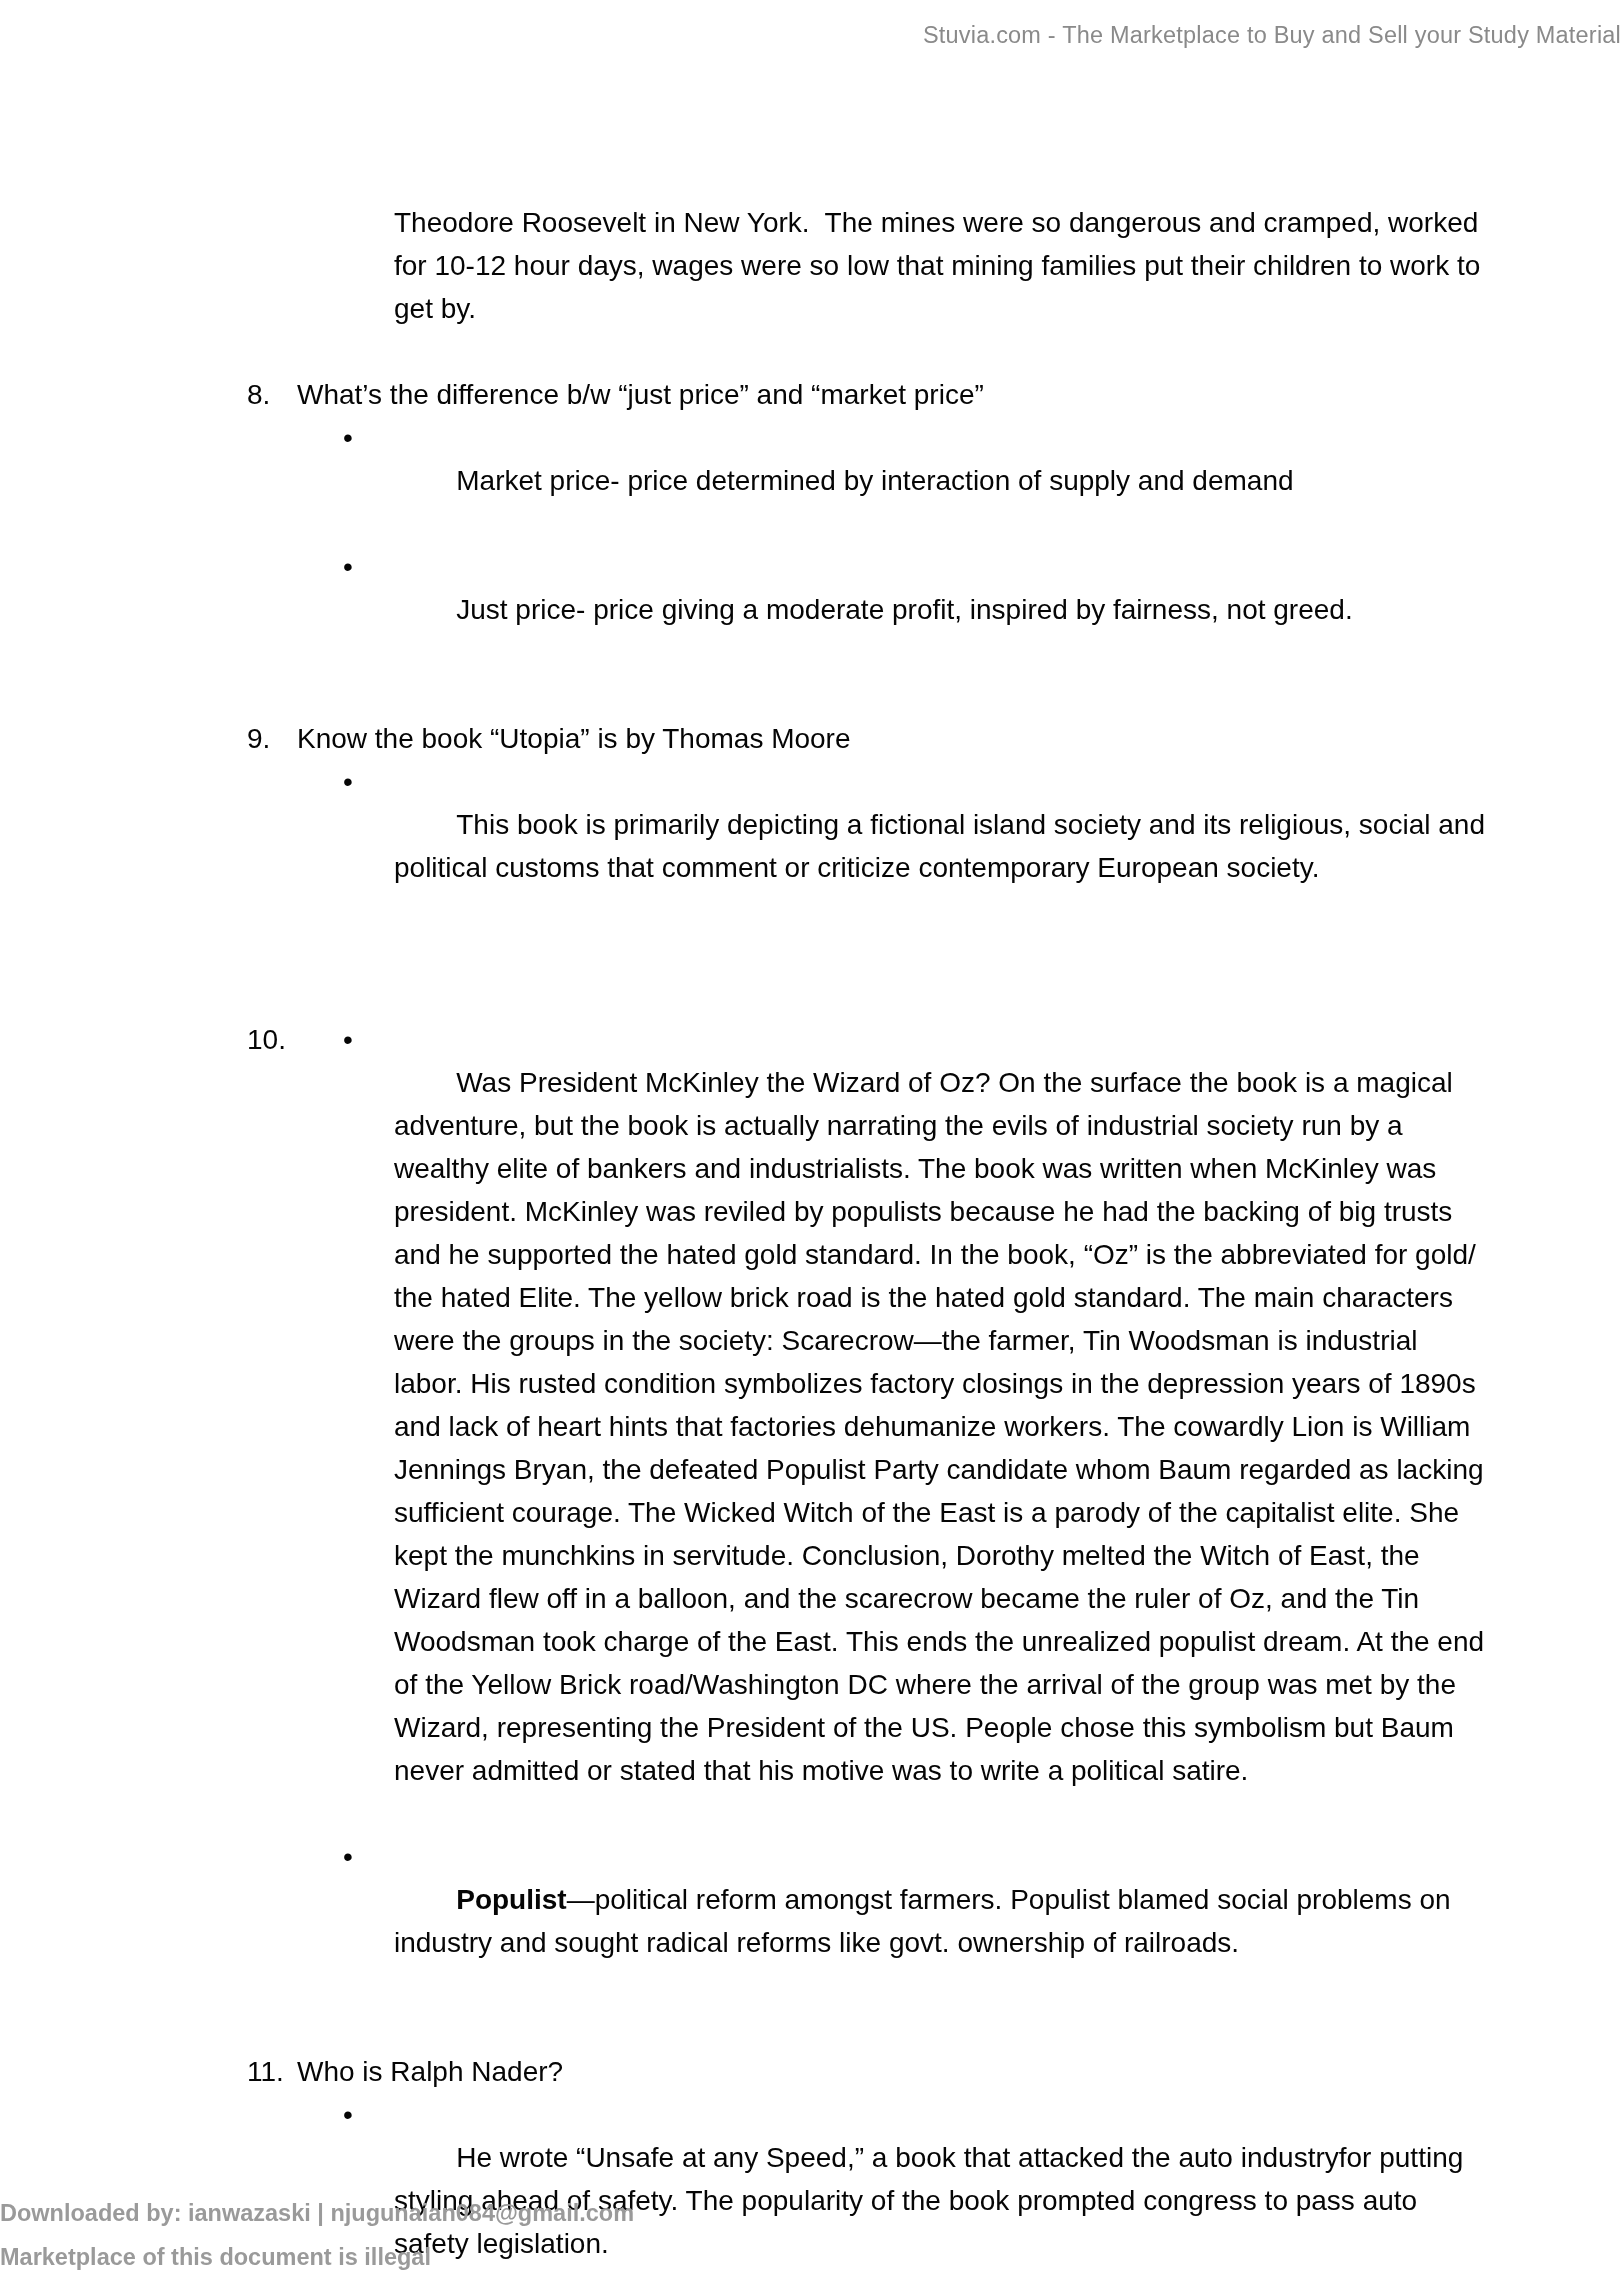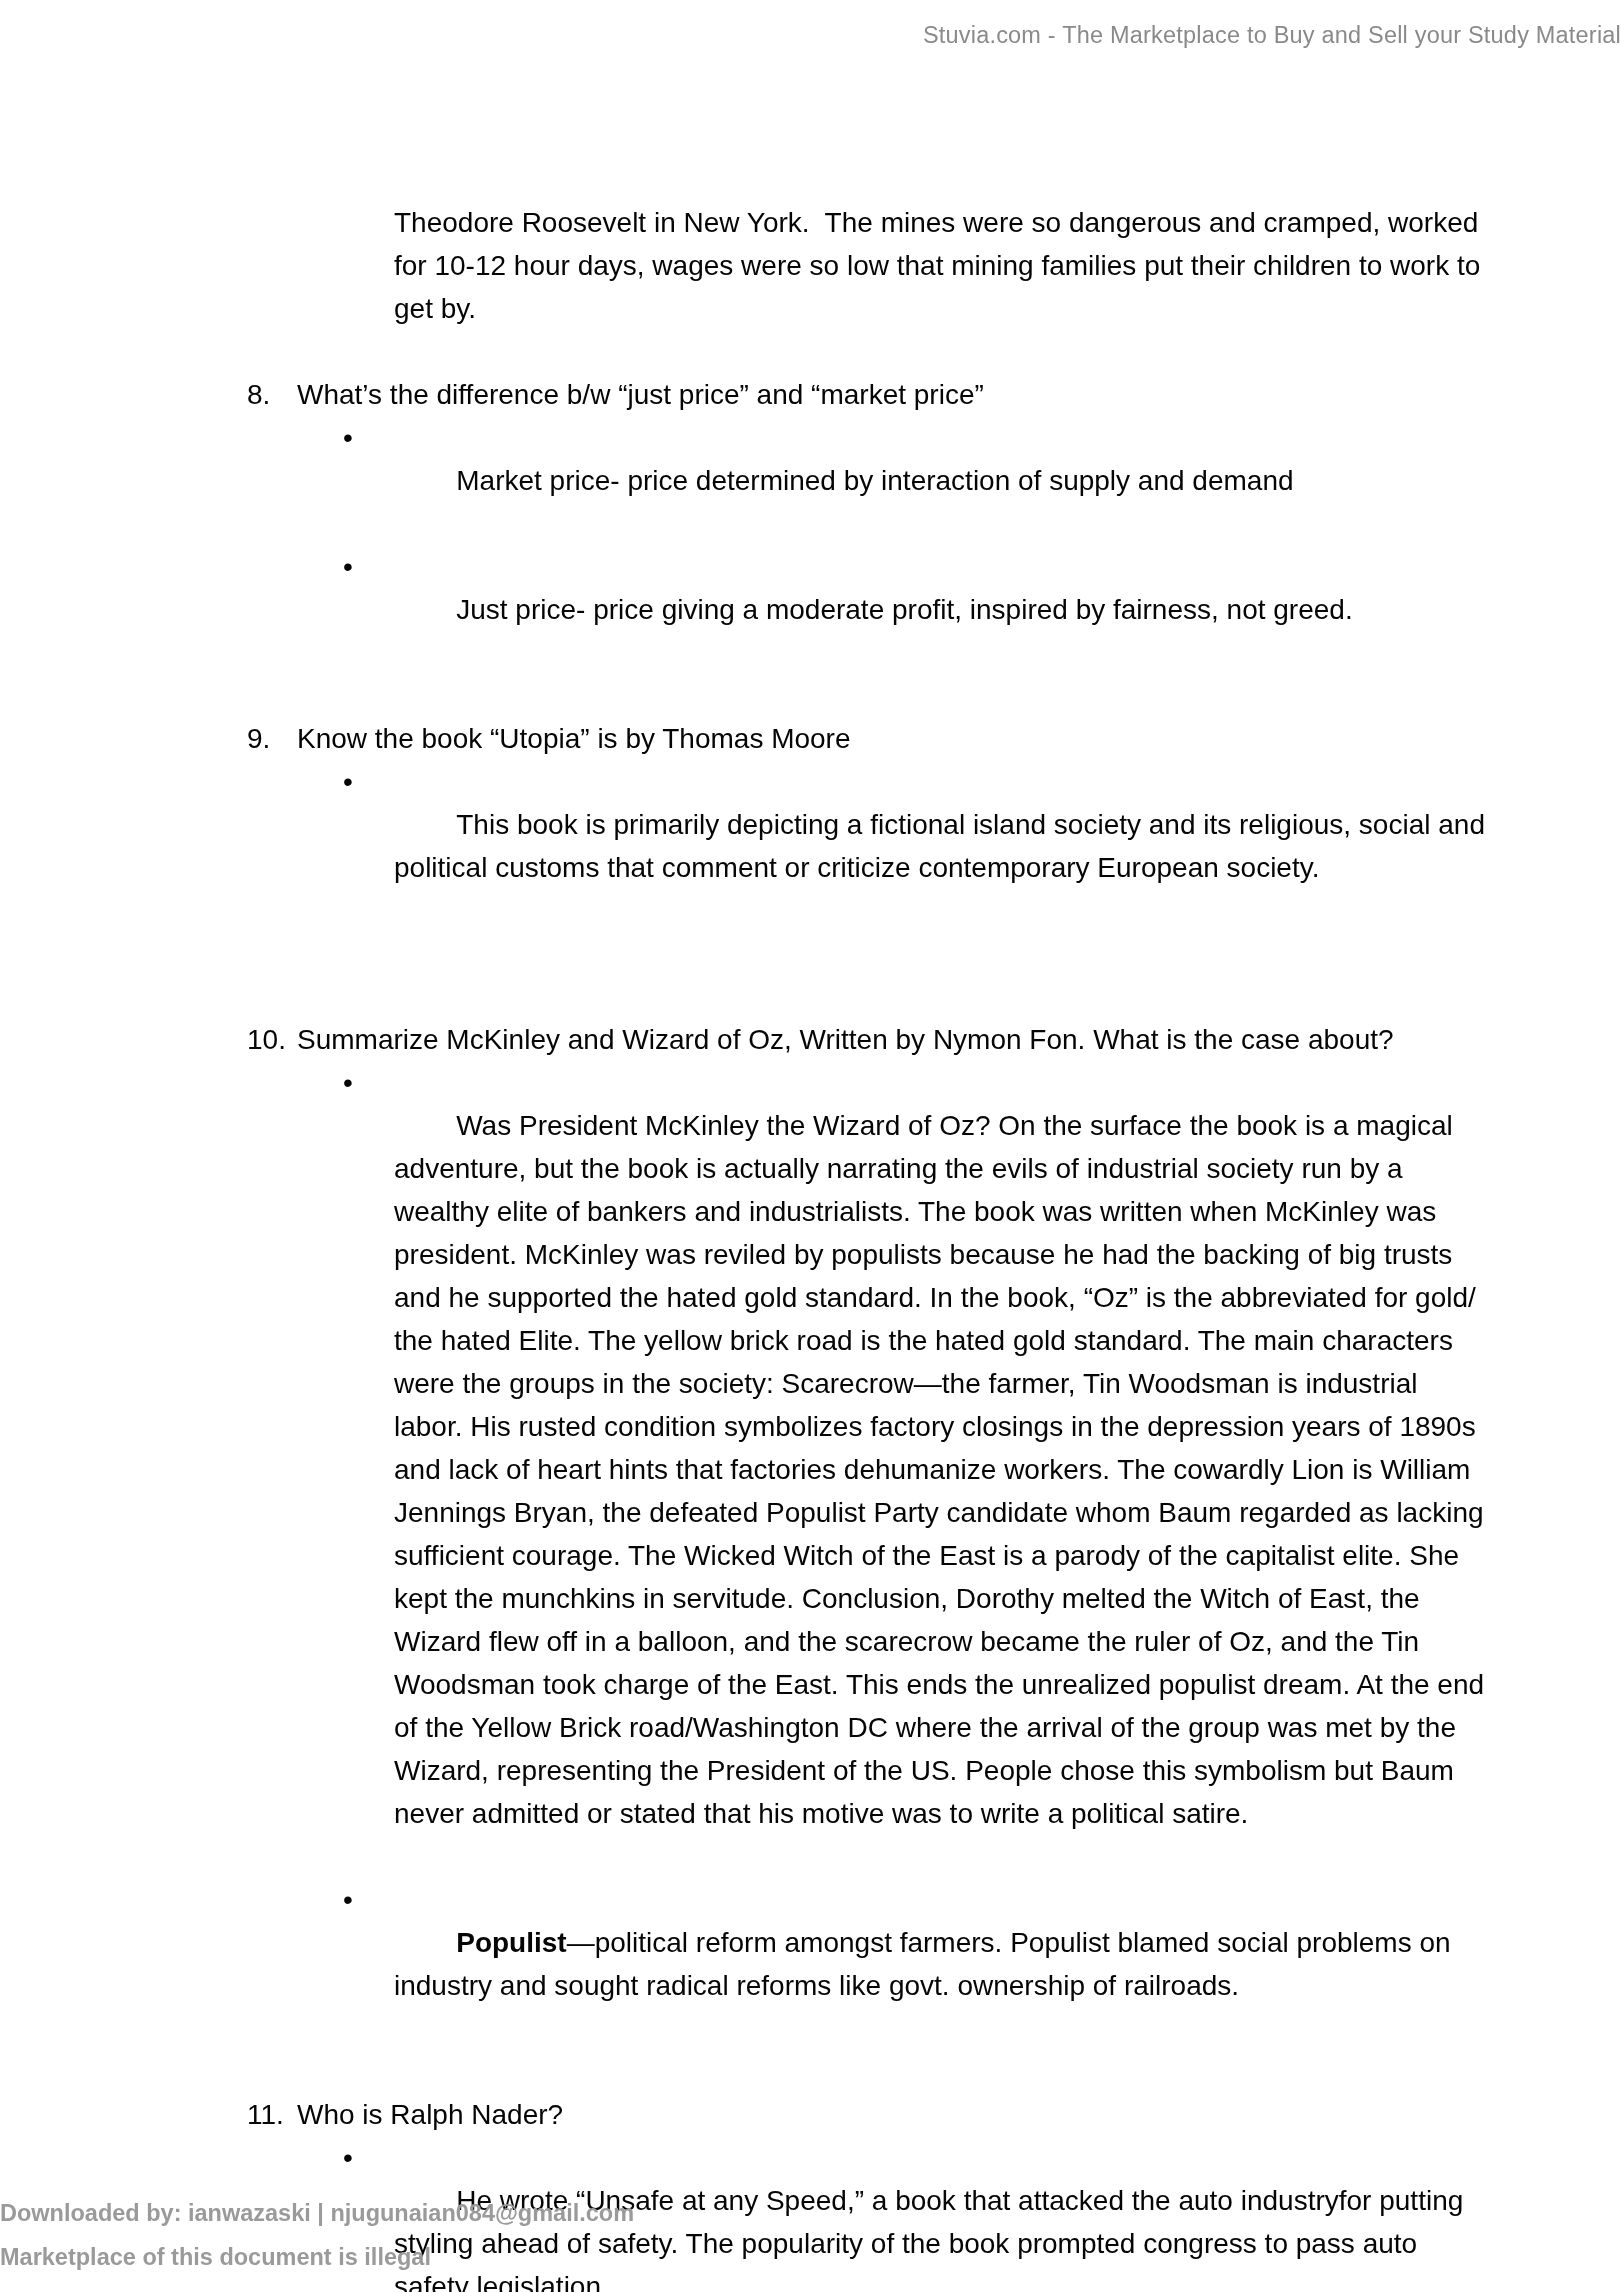--- a/index.html
+++ b/index.html
@@ -116,21 +116,20 @@
         <span class="title">Know the book “Utopia” is by Thomas Moore</span>
       </div>
       <div class="bullet">
         <span>This book is primarily depicting a fictional island society and its religious, social and political customs that comment or criticize contemporary European society.</span>
       </div>
     </section>
 
     <section class="item">
       <div class="item-title-row">
         <span class="num">10.</span>
-        <span class="title">Summarize McKinley and Wizard of Oz, Written by Nymon Fon. What is the case about?</span>
       </div>
       <div class="bullet">
         <span>Was President McKinley the Wizard of Oz? On the surface the book is a magical adventure, but the book is actually narrating the evils of industrial society run by a wealthy elite of bankers and industrialists. The book was written when McKinley was president. McKinley was reviled by populists because he had the backing of big trusts and he supported the hated gold standard. In the book, “Oz” is the abbreviated for gold/ the hated Elite. The yellow brick road is the hated gold standard. The main characters were the groups in the society: Scarecrow—the farmer, Tin Woodsman is industrial labor. His rusted condition symbolizes factory closings in the depression years of 1890s and lack of heart hints that factories dehumanize workers. The cowardly Lion is William Jennings Bryan, the defeated Populist Party candidate whom Baum regarded as lacking sufficient courage. The Wicked Witch of the East is a parody of the capitalist elite. She kept the munchkins in servitude. Conclusion, Dorothy melted the Witch of East, the Wizard flew off in a balloon, and the scarecrow became the ruler of Oz, and the Tin Woodsman took charge of the East. This ends the unrealized populist dream. At the end of the Yellow Brick road/Washington DC where the arrival of the group was met by the Wizard, representing the President of the US. People chose this symbolism but Baum never admitted or stated that his motive was to write a political satire.</span>
       </div>
       <div class="bullet">
         <strong>Populist</strong><span>—political reform amongst farmers. Populist blamed social problems on industry and sought radical reforms like govt. ownership of railroads.</span>
       </div>
     </section>
 
     <section class="item">

